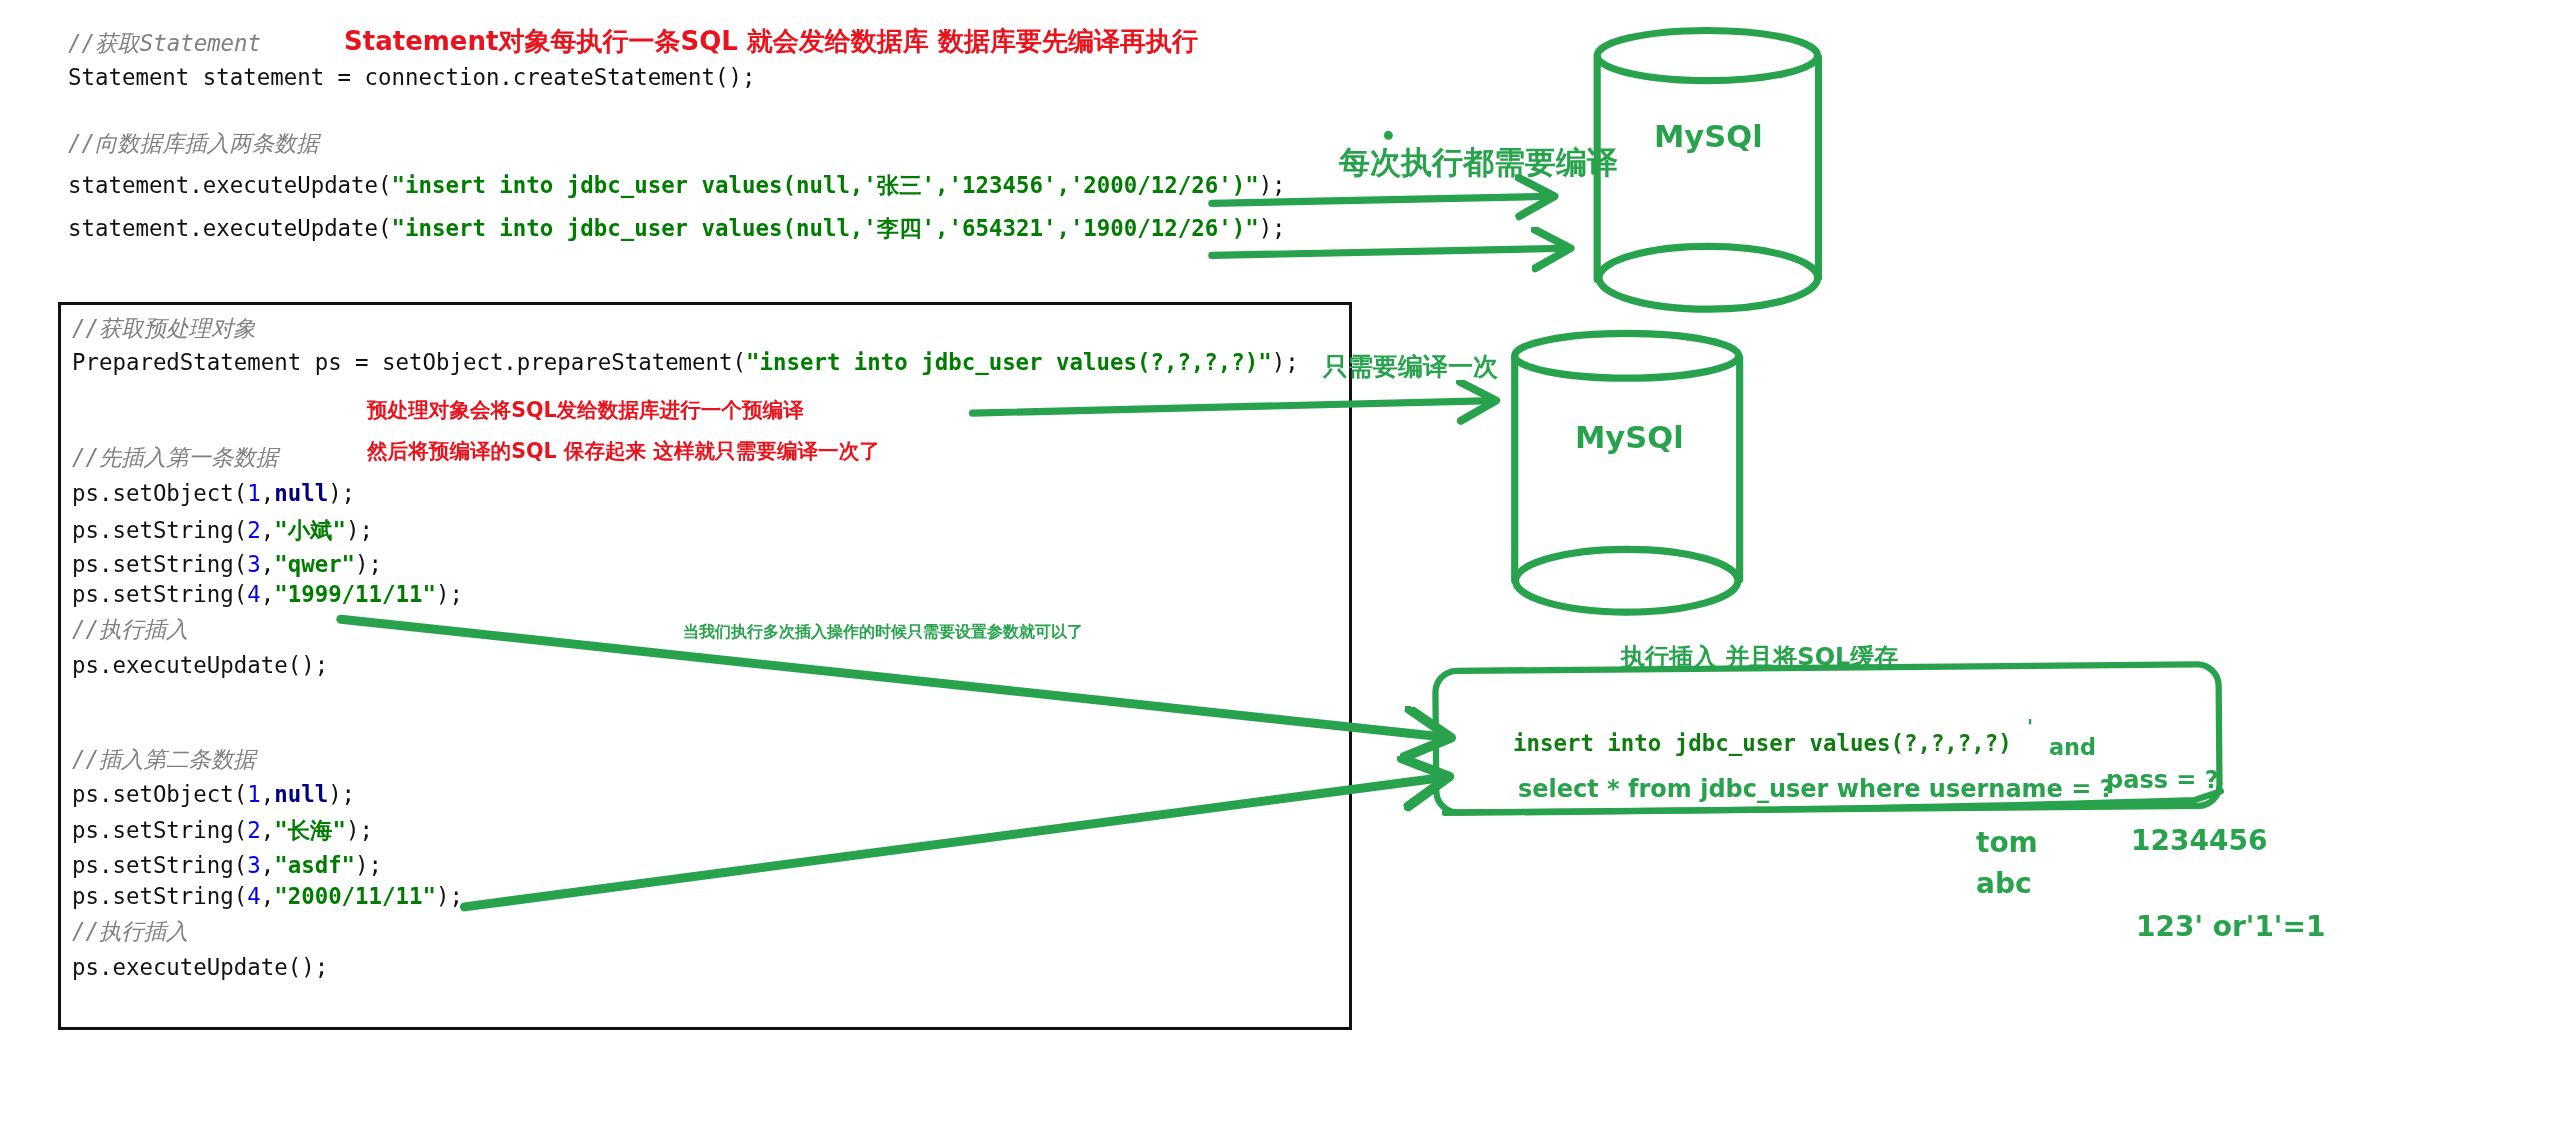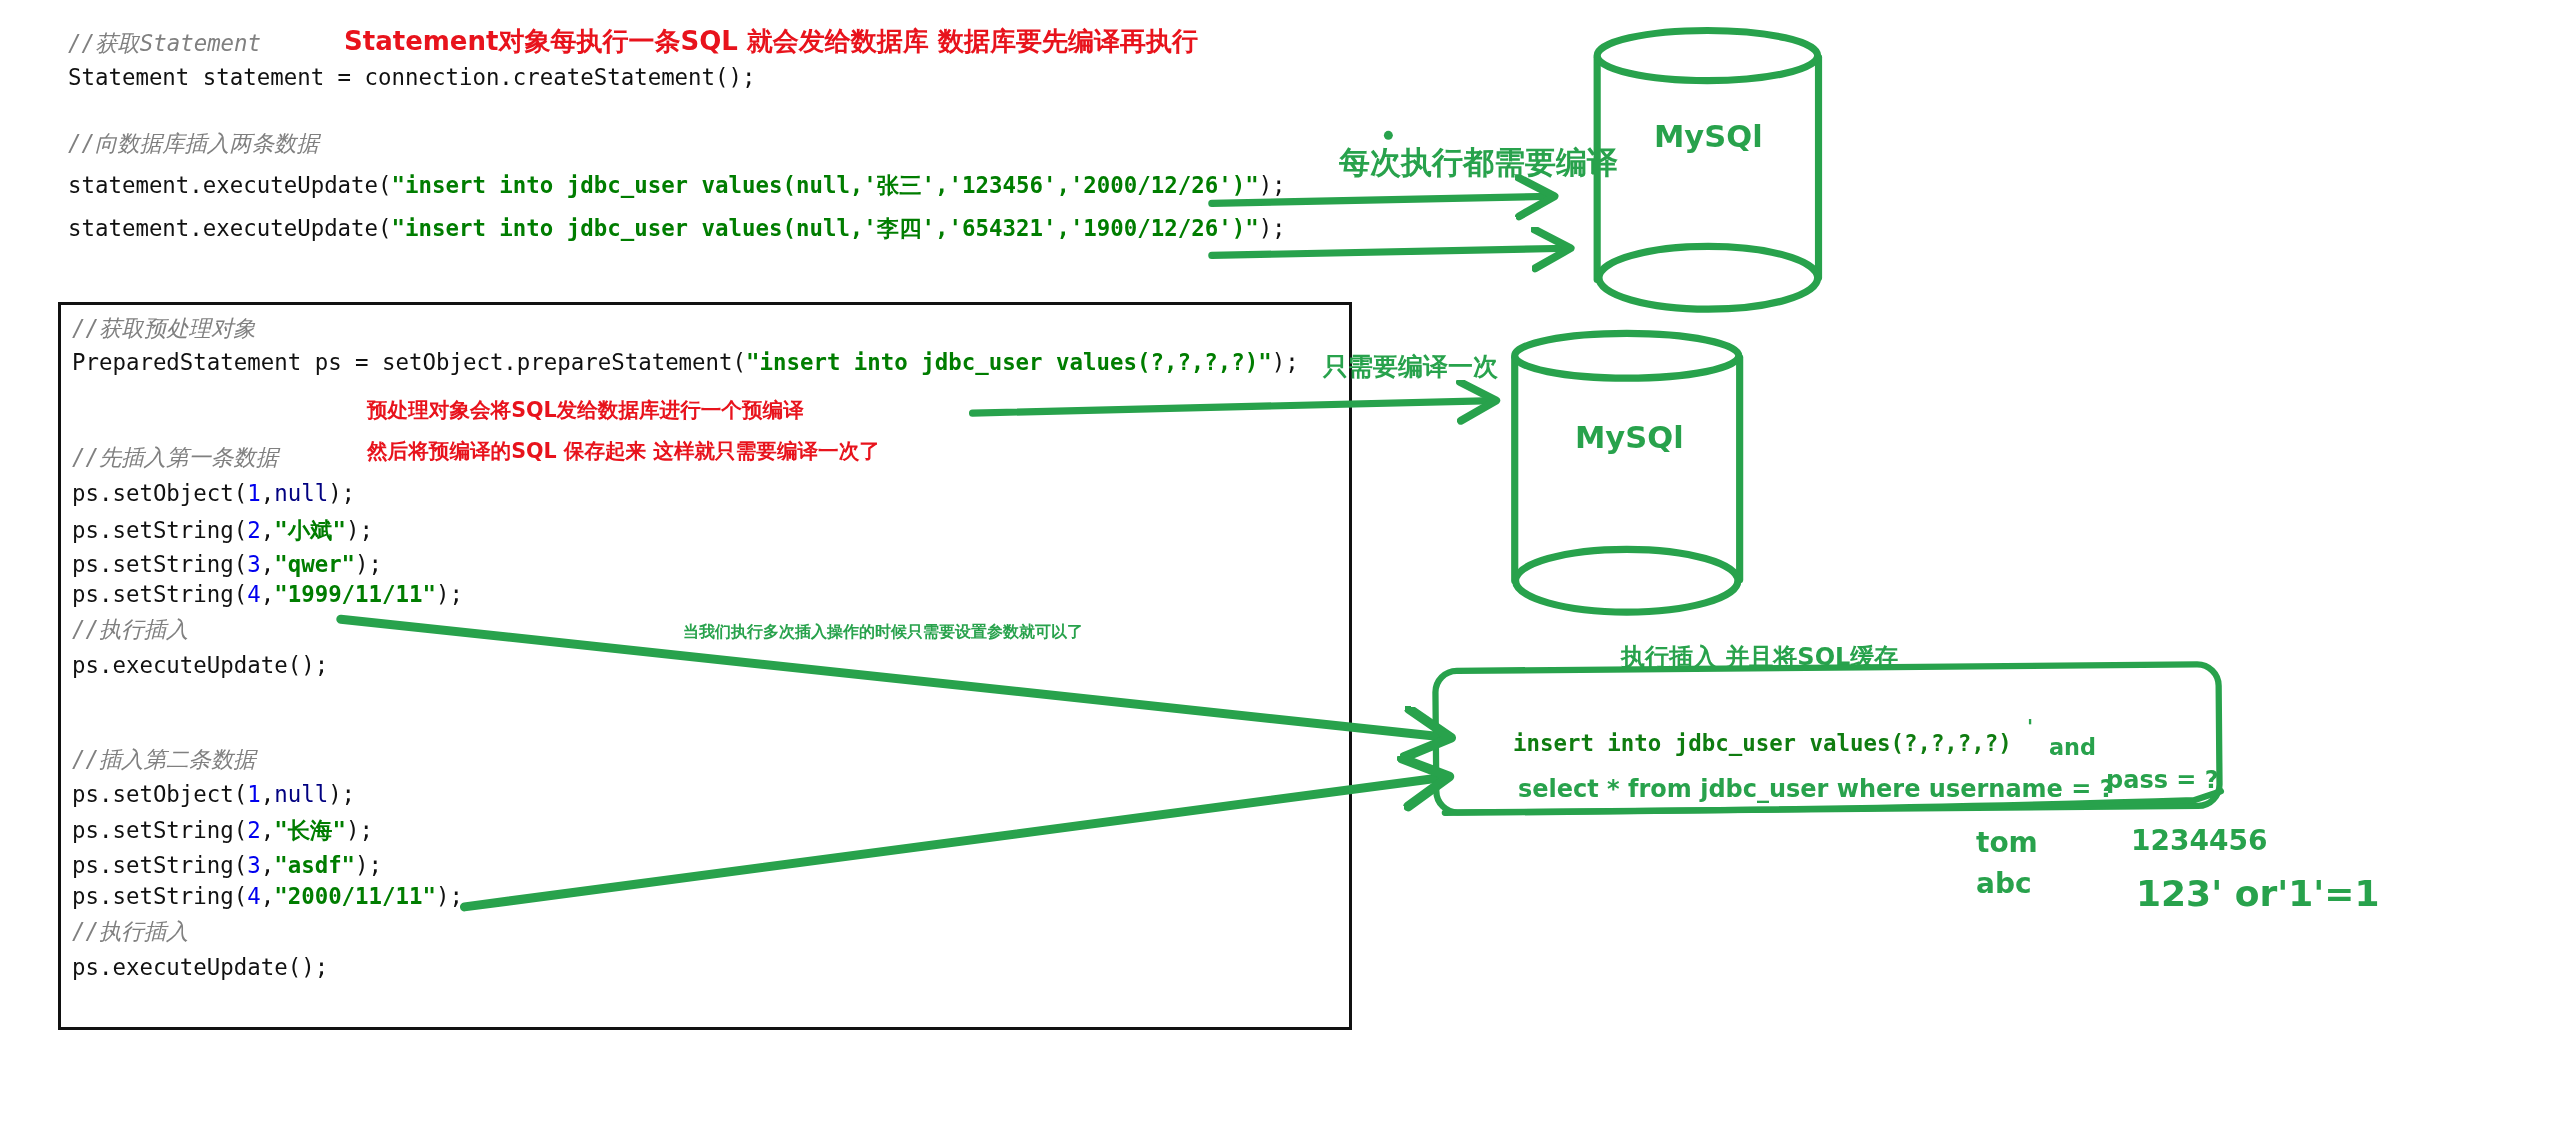--- a/index.html
+++ b/index.html
@@ -4,21 +4,21 @@
 <style>
   html,body{margin:0;padding:0;background:#fff;}
   .canvas{position:relative;width:2576px;height:1139px;background:#ffffff;overflow:hidden;
           font-family:"DejaVu Sans","Liberation Sans",sans-serif;}
   .line{position:absolute;white-space:pre;font-family:"DejaVu Sans Mono","Liberation Mono",monospace;
         font-size:22.4px;line-height:1.15;color:var(--code);}
   .seg-pl{color:var(--code);}
   .seg-cm{color:var(--comment);font-style:italic;}
   .seg-st{color:var(--string);font-weight:bold;}
   .seg-nm{color:var(--number);}
-  .seg-kw{color:var(--keyword);font-weight:normal;}
+  .seg-kw{color:var(--keyword);font-weight:bold;}
   .note{position:absolute;white-space:pre;font-weight:bold;line-height:1.1;
         font-family:"DejaVu Sans","Liberation Sans",sans-serif;}
   .red{color:var(--red);}
   .green{color:var(--green);}
   .mono{font-family:"DejaVu Sans Mono","Liberation Mono",monospace;}
   .insert{color:var(--insert);}
   .pbox{position:absolute;left:58px;top:302px;width:1288px;height:722px;
         border:3.6px solid #111;background:transparent;}
   .overlay{position:absolute;left:0;top:0;pointer-events:none;}
   .overlay *{vector-effect:none;}
@@ -68,21 +68,21 @@
 
   <div class="note mono insert" style="left:1513px;top:731px;font-size:22.4px">insert into jdbc_user values(?,?,?,?)</div>
   <div class="note green" style="left:2027px;top:715px;font-size:20px">'</div>
   <div class="note green" style="left:2049px;top:735px;font-size:22.4px">and</div>
   <div class="note green" style="left:1518px;top:776px;font-size:24px">select * from jdbc_user where username = ?</div>
   <div class="note green" style="left:2106px;top:767px;font-size:24px">pass = ?</div>
 
   <div class="note green" style="left:1976px;top:828px;font-size:28px">tom</div>
   <div class="note green" style="left:2131px;top:826px;font-size:28px">1234456</div>
   <div class="note green" style="left:1976px;top:869px;font-size:28px">abc</div>
-  <div class="note green" style="left:2136px;top:874px;font-size:36px">123' or'1'=1</div>
+  <div class="note green" style="left:2136px;top:912px;font-size:28px">123' or'1'=1</div>
 
   <svg class="overlay" width="2576" height="1139" viewBox="0 0 2874 1271">
     <defs>
       <marker id="ah" markerWidth="7" markerHeight="7" refX="5.2" refY="3" orient="auto" markerUnits="strokeWidth">
         <path d="M0.5,0.3 L5.5,3 L0.5,5.7" fill="none" stroke="#28a24c" stroke-width="1.1" stroke-linecap="round" stroke-linejoin="round"></path>
       </marker>
     </defs>
 
     <g class="stroke" stroke-width="8">
       <line x1="1782" y1="64" x2="1782" y2="312"></line>

